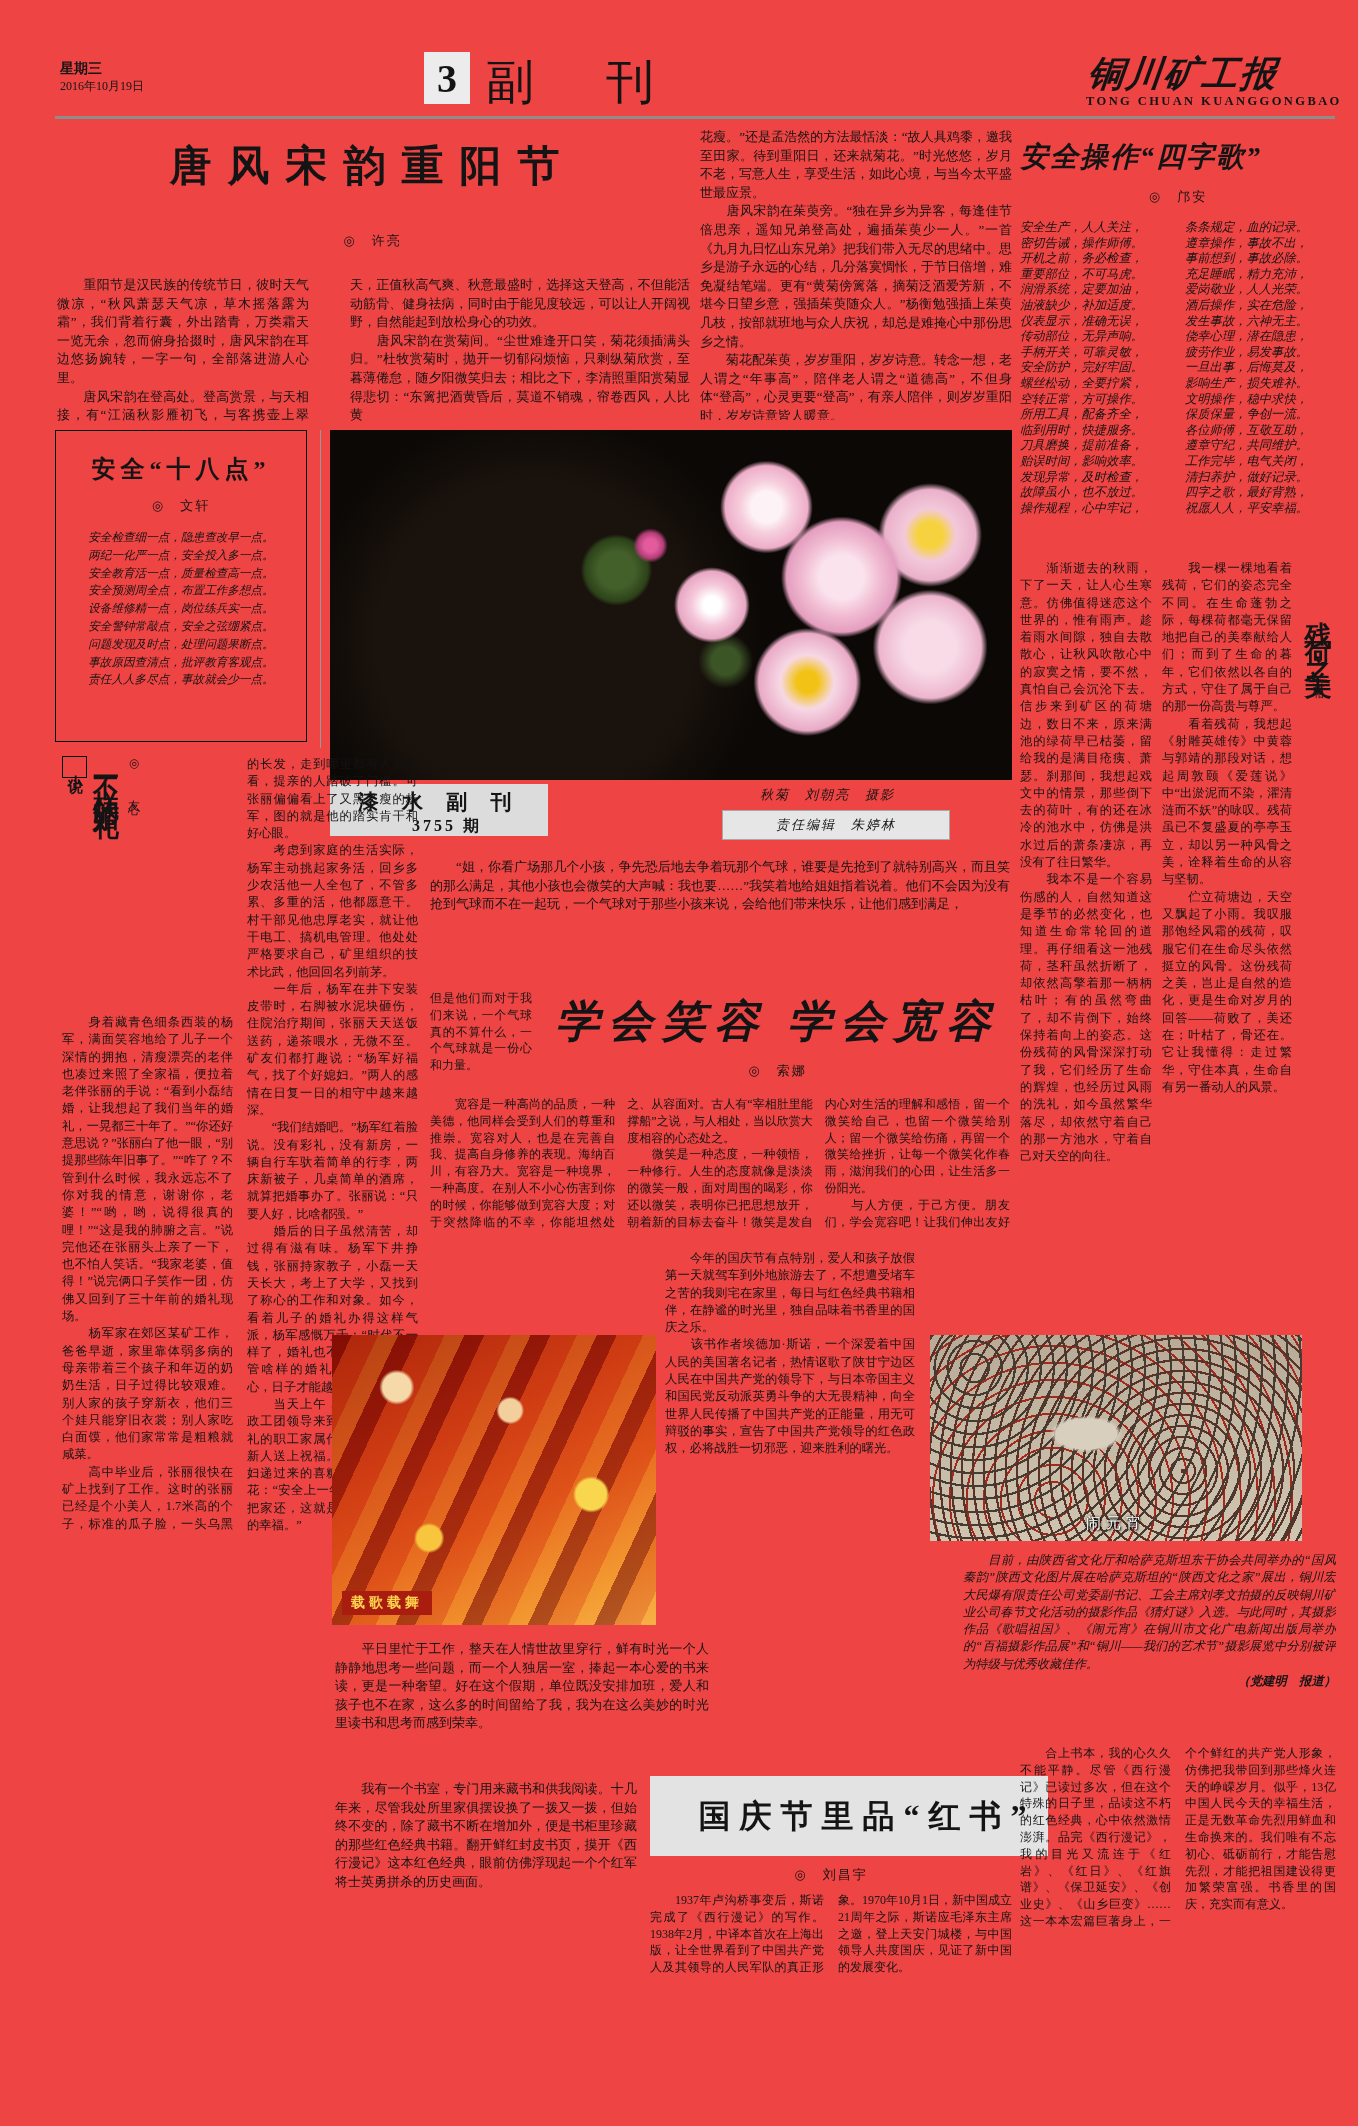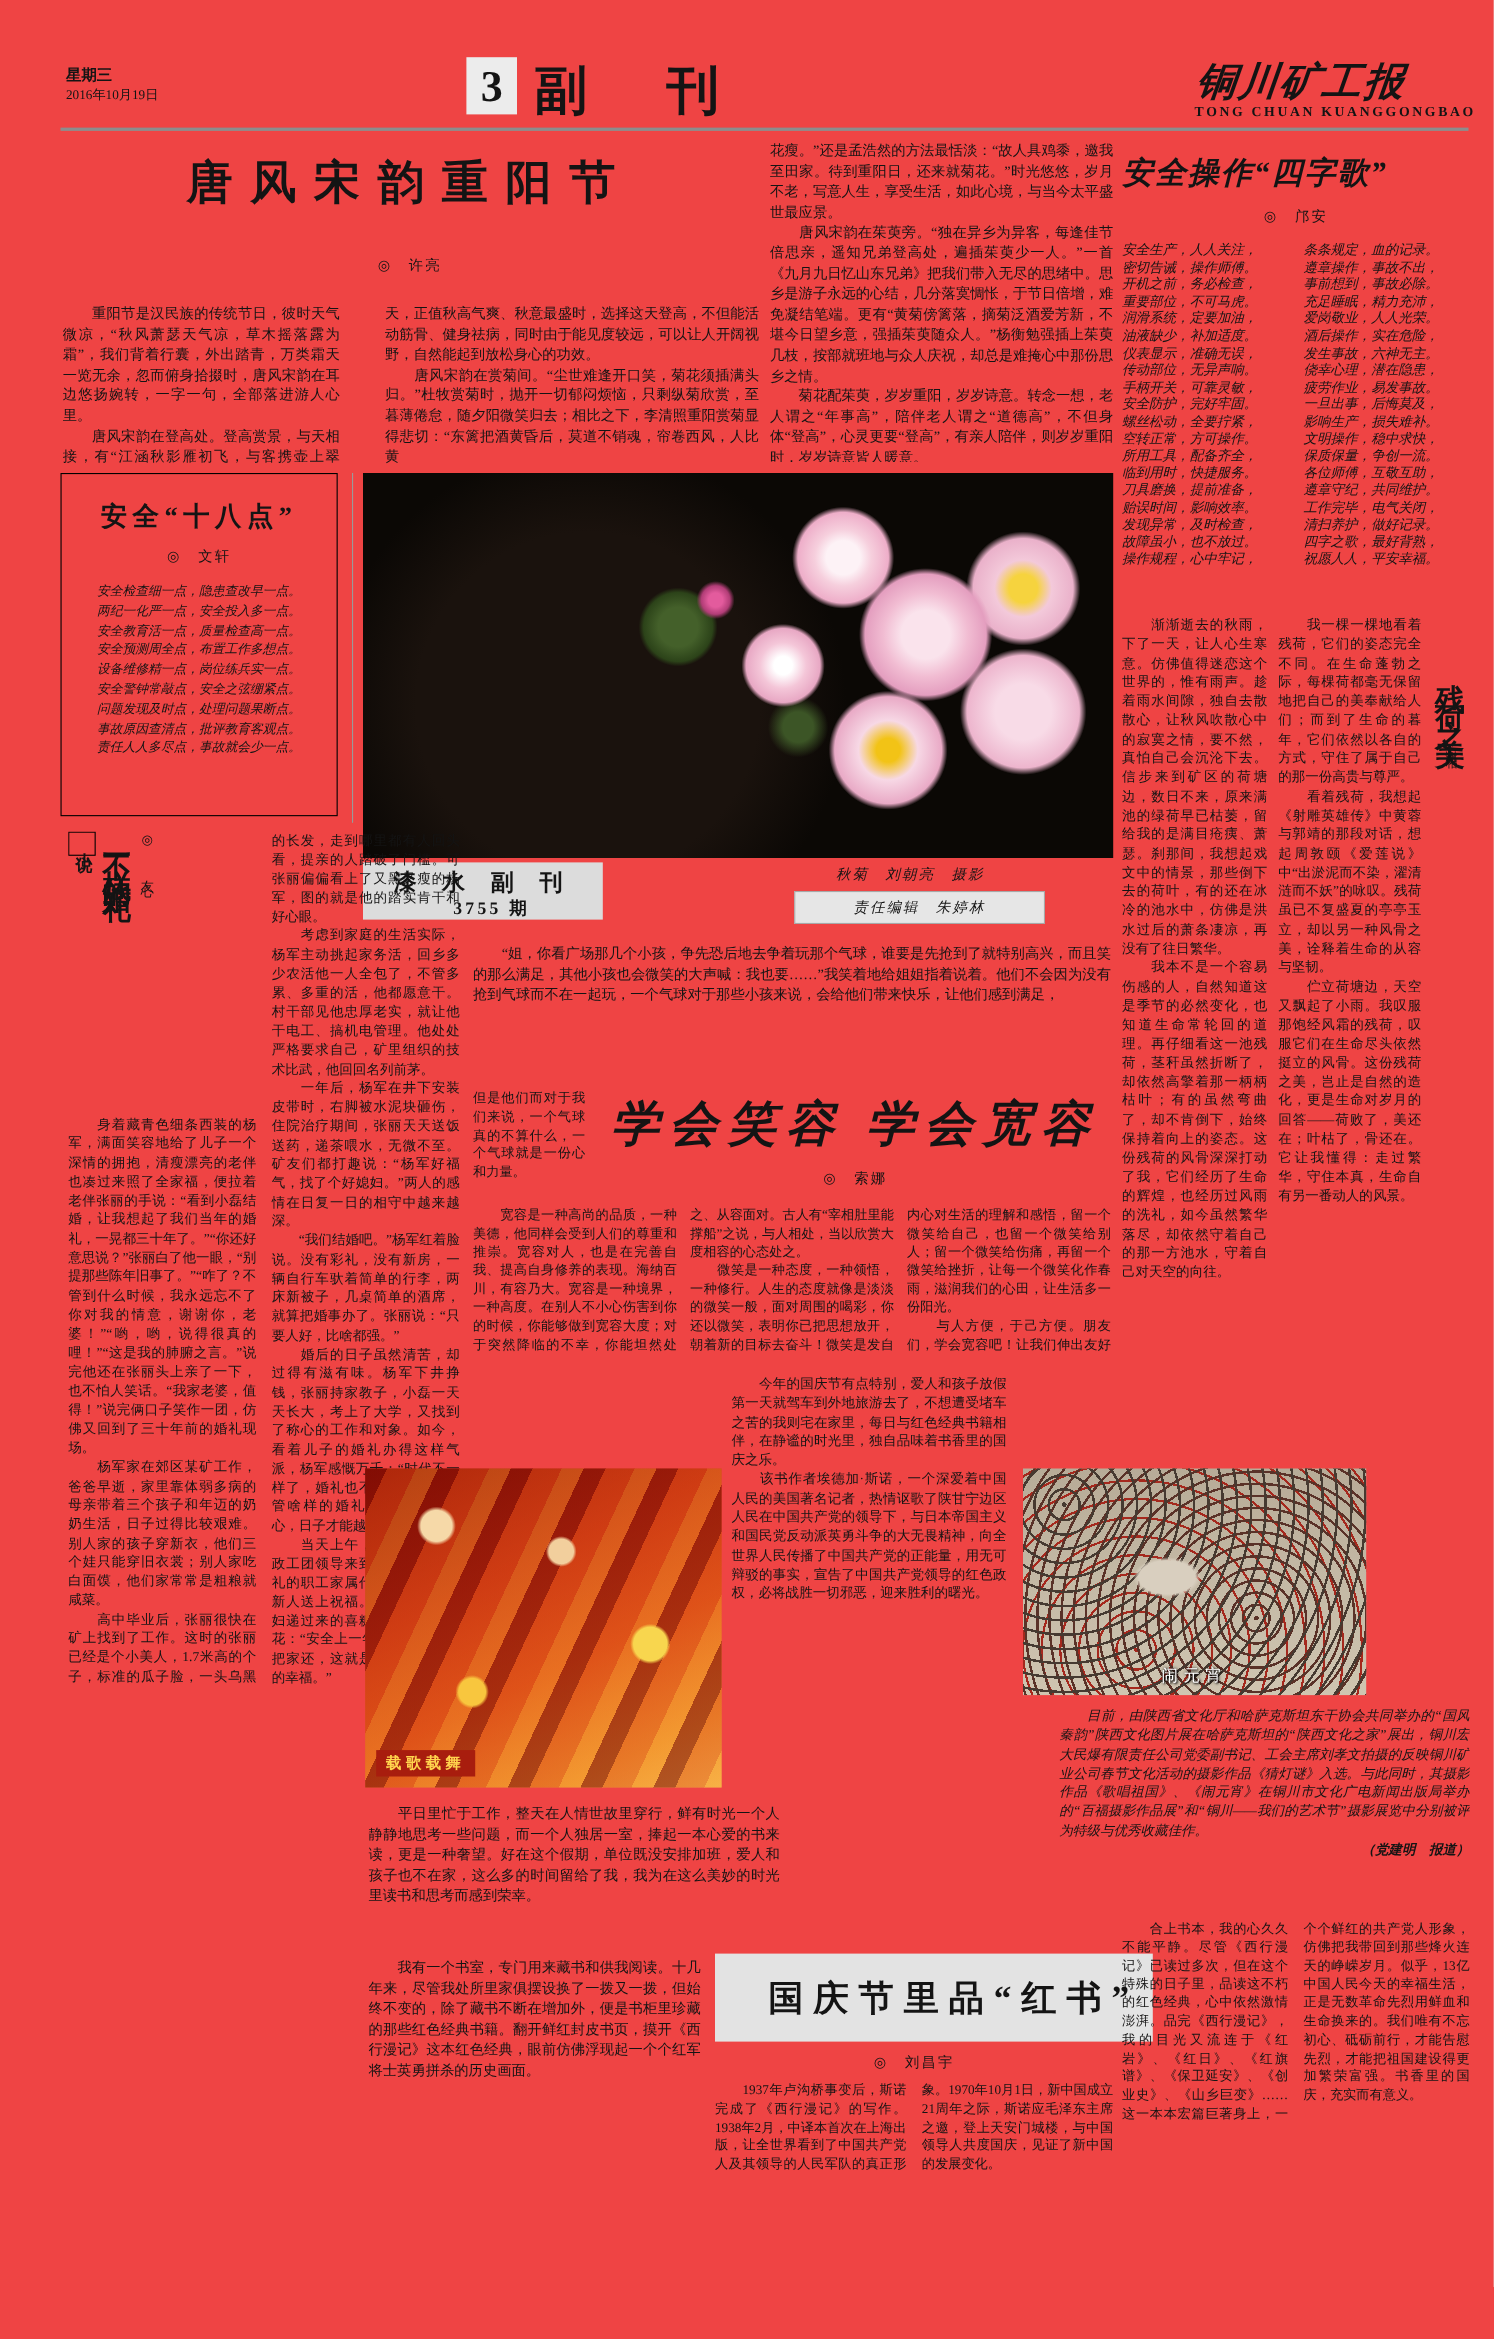--- a/index.html
+++ b/index.html
@@ -7,21 +7,21 @@
         font-family:"Liberation Serif","DejaVu Serif",serif;color:#141414;overflow:hidden;}
   .abs{position:absolute;}
   .jt{text-align:justify;}
   .pre{white-space:pre-line;}
   .clip{overflow:hidden;}
   
   .weekday{font-size:14px;font-weight:bold;}
   .date{font-size:12px;}
   .pagenum-box{width:46px;height:52px;background:#ececec;display:flex;align-items:center;justify-content:center;}
   .pagenum{font-size:40px;font-weight:bold;font-family:"Liberation Serif",serif;}
-  .fukan{font-size:48px;font-weight:bold;letter-spacing:30px;}
+  .fukan{font-size:48px;font-weight:normal;letter-spacing:30px;}
   .masthead{font-size:36px;font-weight:bold;font-style:italic;transform:skewX(-6deg);letter-spacing:2px;}
   .masthead-py{font-size:12.5px;font-weight:bold;letter-spacing:2.4px;font-family:"Liberation Serif",serif;}
   .hrule{background:#8d8d8d;}
   
   .h-chongyang{font-size:42px;font-weight:bold;letter-spacing:16px;text-align:center;}
   .h-sizige{font-size:28px;font-weight:bold;font-style:italic;text-align:left;letter-spacing:2px;}
   .h-shibadian{font-size:24px;font-weight:bold;letter-spacing:5px;text-align:center;}
   .h-smile{font-size:44px;font-weight:bold;letter-spacing:9px;text-align:center;font-style:italic;}
   .h-hongshu{font-size:32px;font-weight:bold;letter-spacing:9px;text-align:center;line-height:80px;}
   .byline{font-size:13px;text-align:center;letter-spacing:2px;}
@@ -209,21 +209,21 @@
 　　看着残荷，我想起《射雕英雄传》中黄蓉与郭靖的那段对话，想起周敦颐《爱莲说》中“出淤泥而不染，濯清涟而不妖”的咏叹。残荷虽已不复盛夏的亭亭玉立，却以另一种风骨之美，诠释着生命的从容与坚韧。
 　　伫立荷塘边，天空又飘起了小雨。我叹服那饱经风霜的残荷，叹服它们在生命尽头依然挺立的风骨。这份残荷之美，岂止是自然的造化，更是生命对岁月的回答——荷败了，美还在；叶枯了，骨还在。它让我懂得：走过繁华，守住本真，生命自有另一番动人的风景。</div>
   <div class="abs" style="left:1298px;top:600px;width:40px;height:380px;display:flex;flex-direction:column;align-items:center;">
     <div class="vtxt canhe-title">残荷之美</div>
     <div class="vtxt canhe-byline" style="margin-top:10px;">谢棋相</div>
   </div>
 
   <div class="abs photo photo-dancers" style="left:332px;top:1335px;width:324px;height:290px;">
     <div class="photo-label-red">载歌载舞</div>
   </div>
-  <div class="abs photo photo-crowd" style="left:930px;top:1335px;width:312px;height:206px;">
+  <div class="abs photo photo-crowd" style="left:930px;top:1335px;width:372px;height:206px;">
     <div class="photo-label-white">闹元宵</div>
   </div>
 
   <div class="abs clip" style="left:963px;top:1552px;width:373px;height:182px;">
     <div class="bt2 jt pre" style="font-style:italic;">　　目前，由陕西省文化厅和哈萨克斯坦东干协会共同举办的“国风秦韵”陕西文化图片展在哈萨克斯坦的“陕西文化之家”展出，铜川宏大民爆有限责任公司党委副书记、工会主席刘孝文拍摄的反映铜川矿业公司春节文化活动的摄影作品《猜灯谜》入选。与此同时，其摄影作品《歌唱祖国》、《闹元宵》在铜川市文化广电新闻出版局举办的“百福摄影作品展”和“铜川——我们的艺术节”摄影展览中分别被评为特级与优秀收藏佳作。</div>
     <div class="bt2 credit" style="font-style:italic;">（党建明　报道）</div>
   </div>
 
   <div class="abs bt2 jt pre clip" style="left:665px;top:1250px;width:250px;height:520px;"><span>　　今年的国庆节有点特别，爱人和孩子放假第一天就驾车到外地旅游去了，不想遭受堵车之苦的我则宅在家里，每日与红色经典书籍相伴，在静谧的时光里，独自品味着书香里的国庆之乐。</span>
 <span>　　该书作者埃德加·斯诺，一个深爱着中国人民的美国著名记者，热情讴歌了陕甘宁边区人民在中国共产党的领导下，与日本帝国主义和国民党反动派英勇斗争的大无畏精神，向全世界人民传播了中国共产党的正能量，用无可辩驳的事实，宣告了中国共产党领导的红色政权，必将战胜一切邪恶，迎来胜利的曙光。</span></div>

